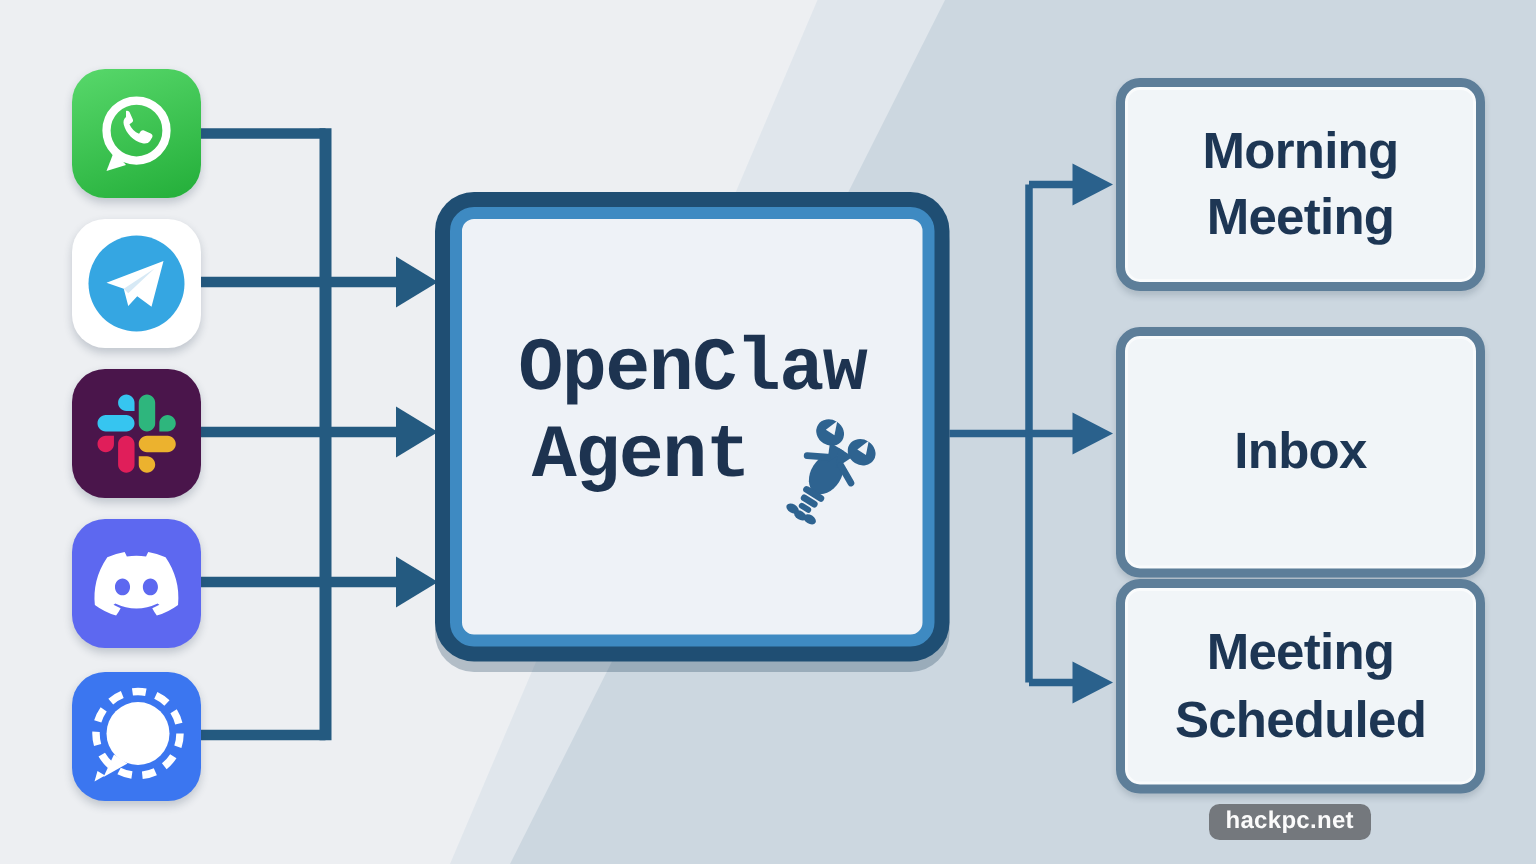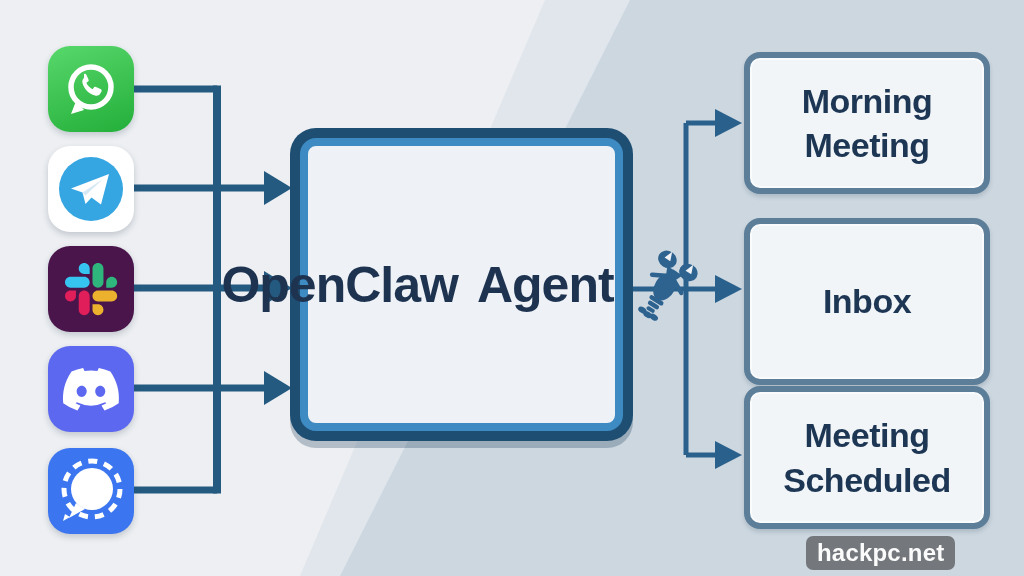--- a/index.html
+++ b/index.html
@@ -26,46 +26,46 @@
   .tile-signal{background:#3b76f0;}
 
   .agent-node{
     position:absolute;left:290px;top:128px;width:343px;height:313px;
     box-sizing:border-box;background:#1f4e73;border-radius:26px;padding:10px;
     z-index:2;box-shadow:0 7px 0 rgba(25,60,88,.28);
   }
   .agent-inner{
     width:100%;height:100%;box-sizing:border-box;border:8px solid #3e8ac2;
     border-radius:16px;background:#eef2f7;
-    display:flex;align-items:center;justify-content:center;
+    display:flex;flex-direction:column;align-items:center;justify-content:center;font-family:Liberation Mono, monospace;
   }
   .agent-title{
     font-size:50px;font-weight:700;color:#1d3350;letter-spacing:-1px;
     line-height:1.16;text-align:center;
   }
-  .agent-line2{display:flex;align-items:center;gap:16px;margin-left:19px;}
+  .agent-line2{display:flex;align-items:flex-start;gap:16px;margin-left:19px;}
   .lobster{transform:rotate(-8deg);}
 
   .out-box{
     position:absolute;left:744px;width:246px;box-sizing:border-box;
     border:6px solid #5d7e99;border-radius:16px;background:#f1f5f8;
     display:flex;flex-direction:column;align-items:center;justify-content:center;
     z-index:2;box-shadow:0 3px 4px rgba(40,60,80,.18), inset 0 0 0 2px rgba(255,255,255,.6);
   }
   .out-label{
     font-size:34px;font-weight:700;color:#1d3654;letter-spacing:-0.5px;
     line-height:1.3;text-align:center;
   }
   .out-1{top:52px;height:142px;justify-content:center;}
   .out-2{top:218px;height:167px;}
   .out-3{top:386px;height:143px;}
 
   .watermark{
     position:absolute;left:806px;top:536px;z-index:3;
-    background:rgba(108,112,116,.92);color:#fbfbfb;font-size:24px;font-weight:700;
+    background:rgba(108,112,116,.92);color:#fbfbfb;font-size:16px;font-weight:700;
     padding:3px 11px;border-radius:7px;letter-spacing:0.2px;
   }
 </style>
 </head>
 <body>
 
 <div class="canvas">
 
   <div class="bg-band"></div>
   <div class="bg-dark"></div>

